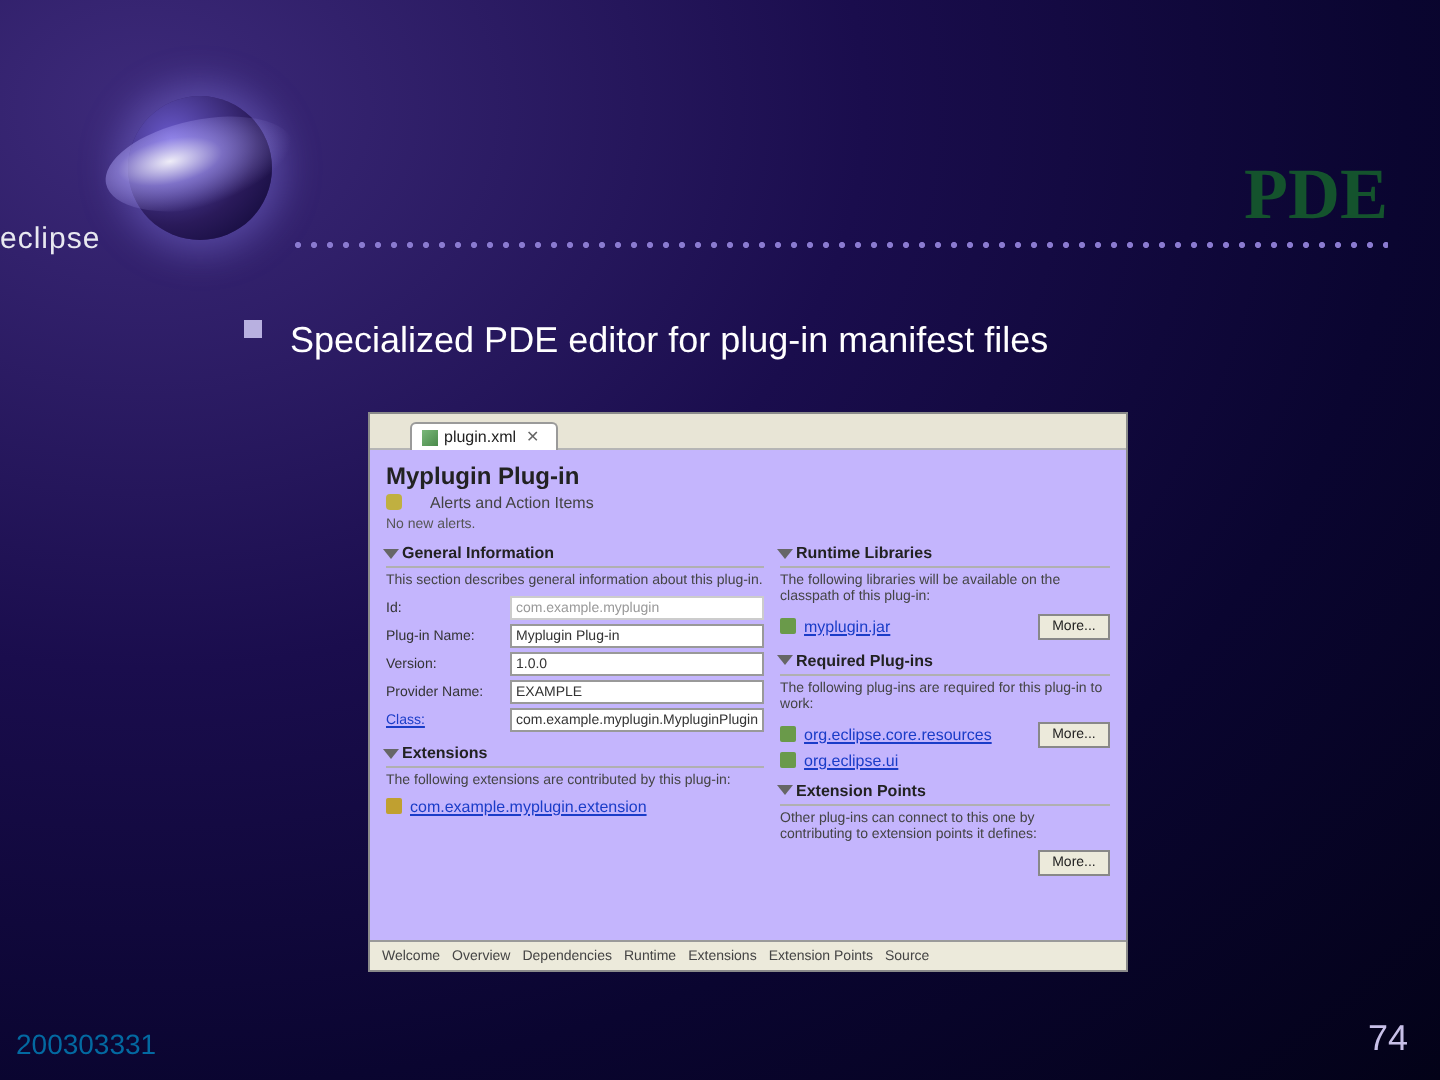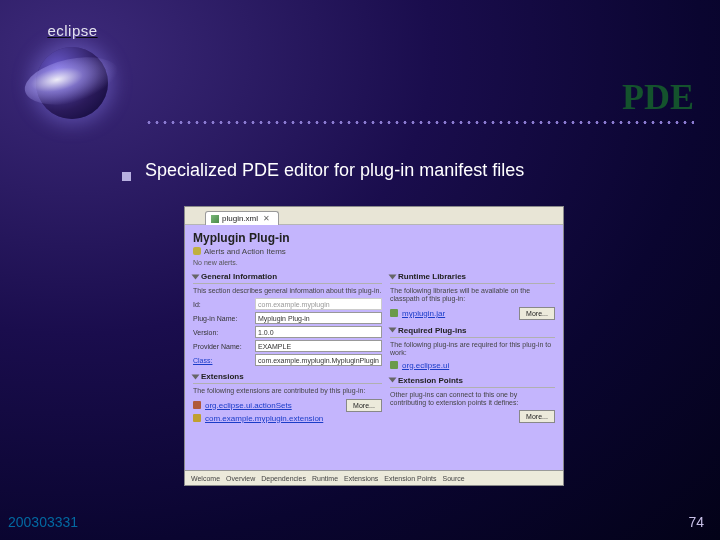--- a/index.html
+++ b/index.html
@@ -6,23 +6,22 @@
   html, body { width: 720px; height: 540px; overflow: hidden; }
   body {
     background: radial-gradient(ellipse 900px 700px at 10% 10%, #3d2a7a 0%, #1a0d4d 40%, #0a0530 70%, #030218 100%);
     font-family: Verdana, Arial, sans-serif;
     position: relative;
   }
   .logo-area {
     position: absolute;
     top: 18px; left: 0;
     width: 145px; height: 110px;
-    display: flex; flex-direction: column; align-items: center;
+    display: flex; flex-direction: row; align-items: flex-end;
     gap: 6px;
-    text-decoration: underline;
   }
   .eclipse-word {
     color: #e8e8f0;
     font-size: 15px;
     letter-spacing: 0.5px;
     font-weight: normal;
     margin-top: 4px;
   }
   .eclipse-orb {
     width: 90px; height: 90px;
@@ -59,21 +58,21 @@
     top: 120px; left: 145px; right: 26px;
     height: 5px;
     background-image: radial-gradient(circle, #8a7ad0 1.4px, transparent 1.6px);
     background-size: 8px 5px;
     background-repeat: repeat-x;
   }
 
   .bullet-line {
     position:absolute;
     top: 160px; left: 122px;
-    display:flex; align-items:flex-end; gap: 14px;
+    display:flex; align-items:flex-start; gap: 14px;
     color:#fff;
     font-family: Verdana, Arial, sans-serif;
     font-size: 18px;
   }
   .bullet-line .sq {
     width:9px; height:9px; background:#b8b0e0; display:inline-block;
   }
 
   .editor-shot {
     position:absolute;
@@ -100,21 +99,21 @@
     width:8px; height:8px; background:linear-gradient(135deg,#7ab87a,#4a8a4a);
     display:inline-block;
   }
   .tab .x { color:#666; font-size:8px; margin-left:2px;}
   .doc-body {
     background:#c4b5fd; padding:6px 8px 4px 8px;
     height: calc(100% - 18px - 15px);
     overflow:hidden;
   }
   .doc-title { font-weight:bold; font-size:12px; margin-bottom:2px;}
-  .alerts-row { display:flex; align-items:flex-start; gap:3px; font-size:8px; color:#444; }
+  .alerts-row { display:flex; align-items:flex-start; gap:14px; font-size:8px; color:#444; }
   .alerts-row .aicon { width:8px;height:8px;background:#c0b040;display:inline-block;border-radius:2px;}
   .no-alerts { font-size:7px; color:#555; margin:3px 0 6px 0;}
   .two-col {
     display:grid; grid-template-columns: 1fr 1fr; gap:8px;
   }
   .sect {
     border:0; padding:0;
   }
   .sect-head {
     display:flex; align-items:center; gap:3px;
@@ -145,21 +144,21 @@
     font-size:7px; color:#444; background:#eceadb;
     white-space:nowrap; overflow:hidden;
   }
 
   .footer-id {
     position:absolute; left:8px; bottom:10px;
     color:#0369a1; font-size:14px;
   }
   .footer-page {
     position:absolute; right:16px; bottom:10px;
-    color:#c8c0e8; font-size:14px;
+    color:#c8c0e8; font-size:18px;
   }
 </style>
 </head>
 <body>
 
 <div class="logo-area">
   <div class="eclipse-word">eclipse</div>
   <div class="eclipse-orb"></div>
 </div>
 
@@ -218,26 +217,20 @@
           </div>
         </div>
 
         <div class="sect" style="margin-top:6px">
           <div class="sect-head">
             <span class="twist open"></span>
             <span>Extensions</span>
           </div>
           <div class="sect-desc">The following extensions are contributed by this plug-in:</div>
           <div class="frow">
-            <span class="bullet-icon r"></span>
-            <span class="link">org.eclipse.ui.actionSets</span>
-            <div style="flex:1"></div>
-            <div class="smallbtn">More...</div>
-          </div>
-          <div class="frow">
             <span class="bullet-icon y"></span>
             <span class="link">com.example.myplugin.extension</span>
           </div>
         </div>
       </div>
 
       <div>
         <div class="sect">
           <div class="sect-head">
             <span class="twist open"></span>
@@ -251,20 +244,26 @@
             <div class="smallbtn">More...</div>
           </div>
         </div>
 
         <div class="sect" style="margin-top:6px">
           <div class="sect-head">
             <span class="twist open"></span>
             <span>Required Plug-ins</span>
           </div>
           <div class="sect-desc">The following plug-ins are required for this plug-in to work:</div>
+          <div class="frow">
+            <span class="bullet-icon"></span>
+            <span class="link">org.eclipse.core.resources</span>
+            <div style="flex:1"></div>
+            <div class="smallbtn">More...</div>
+          </div>
           <div class="frow">
             <span class="bullet-icon"></span>
             <span class="link">org.eclipse.ui</span>
           </div>
         </div>
 
         <div class="sect" style="margin-top:6px">
           <div class="sect-head">
             <span class="twist open"></span>
             <span>Extension Points</span>

